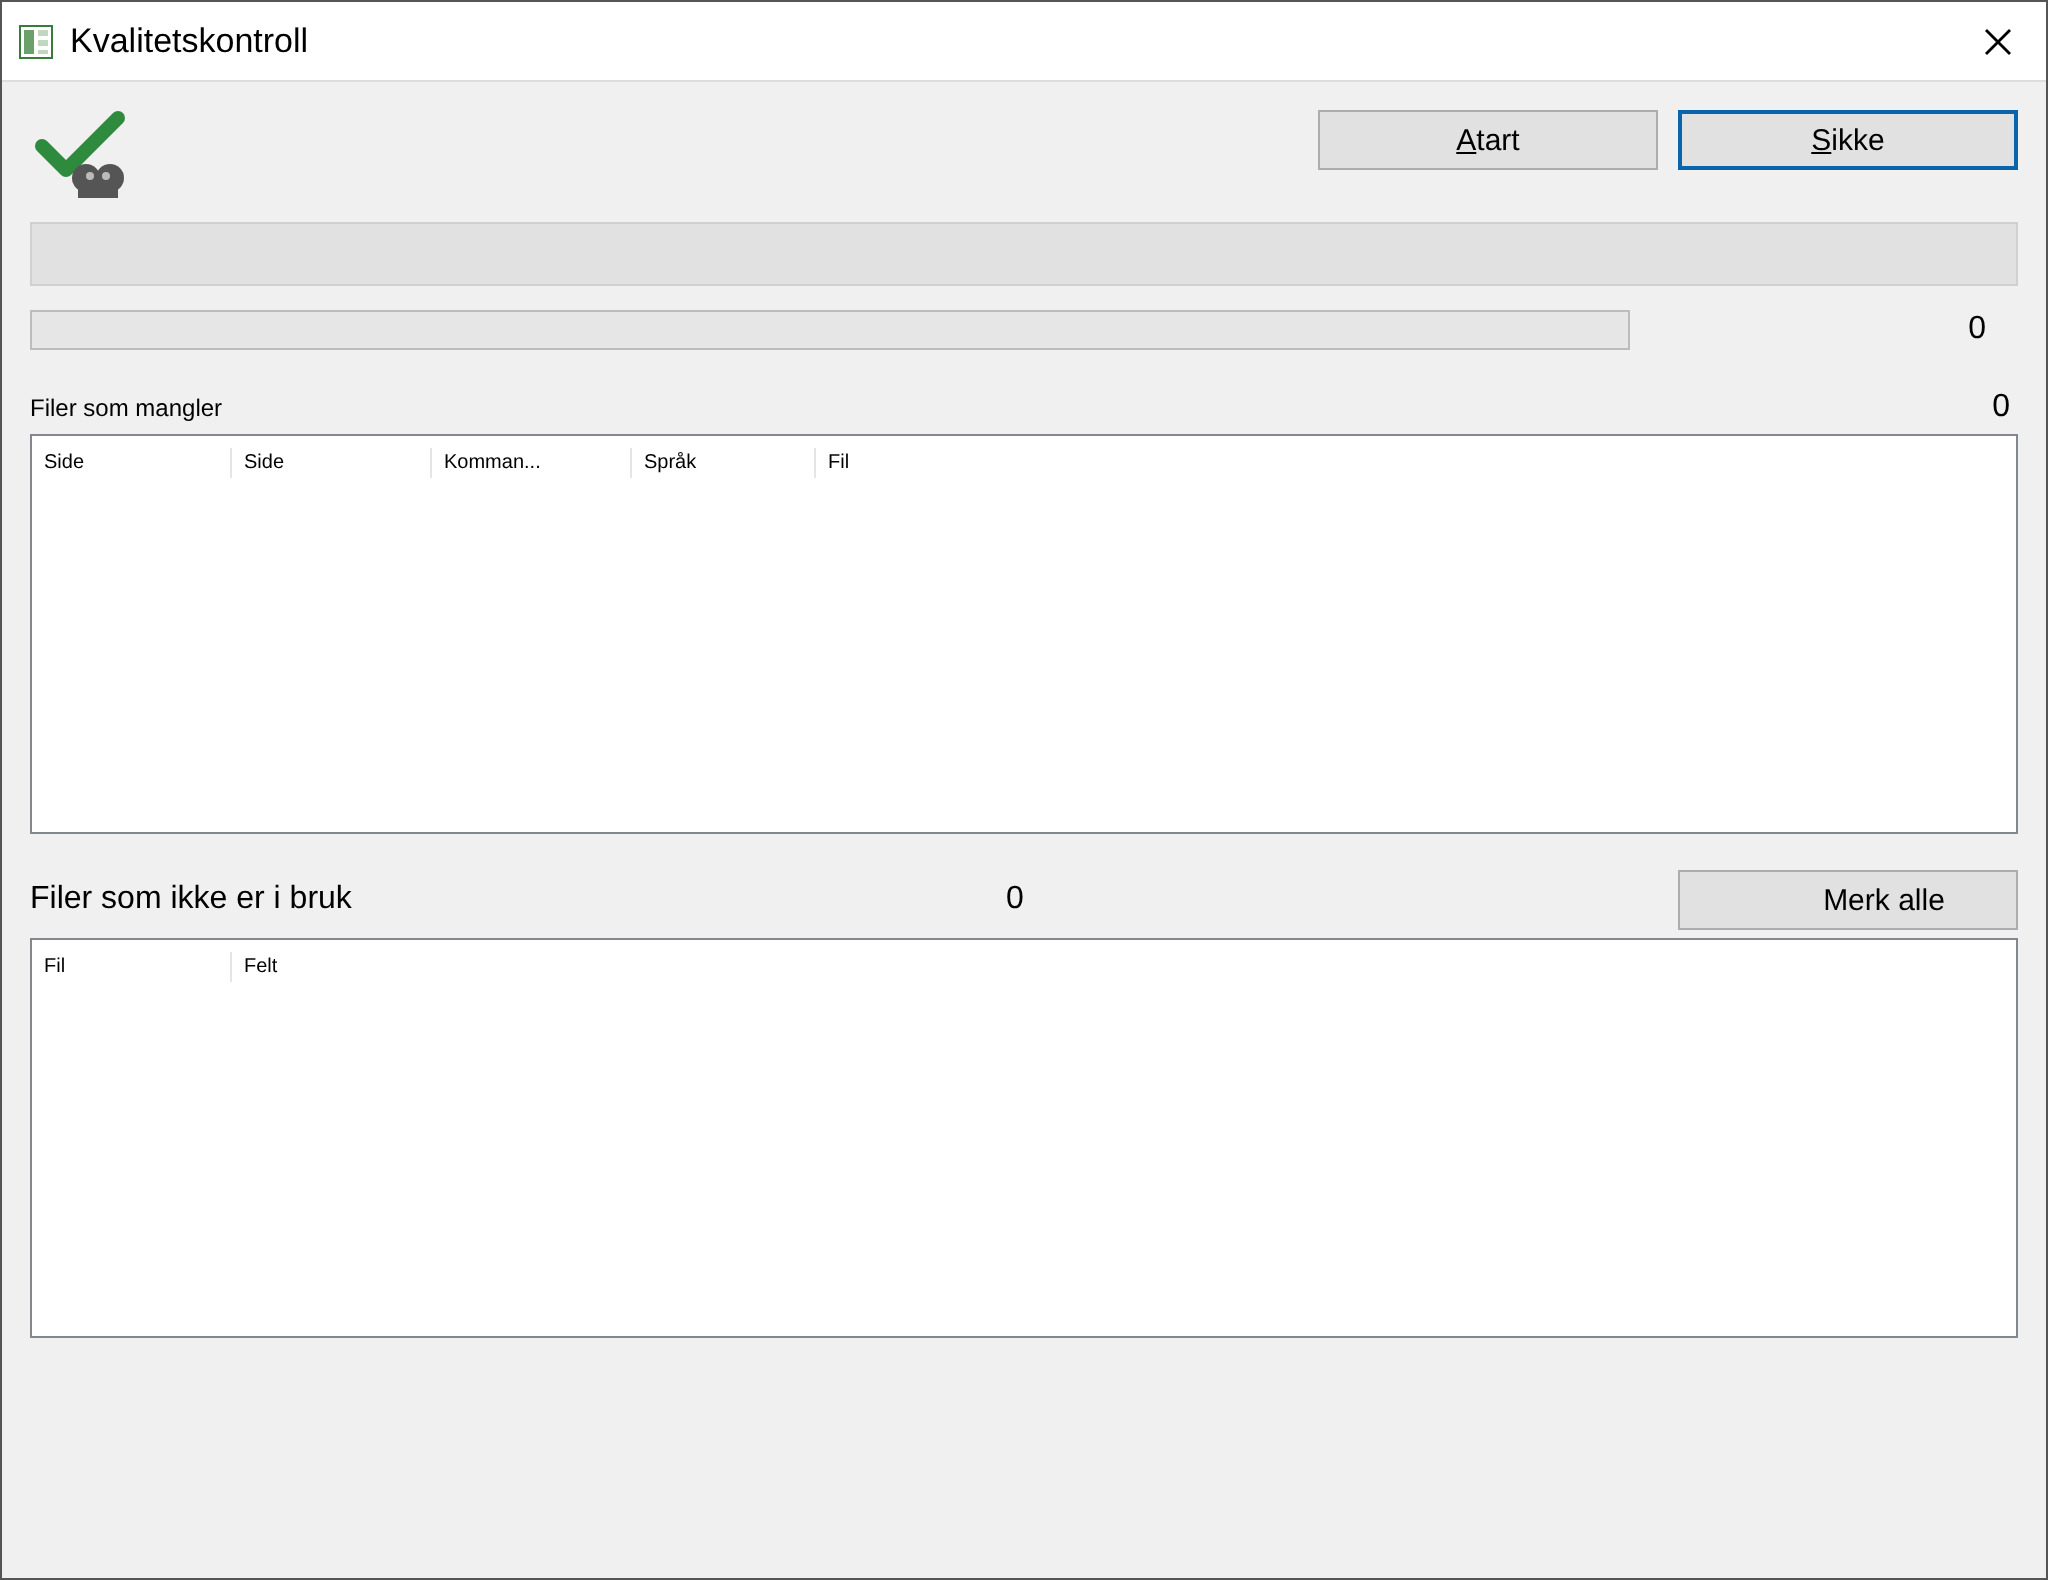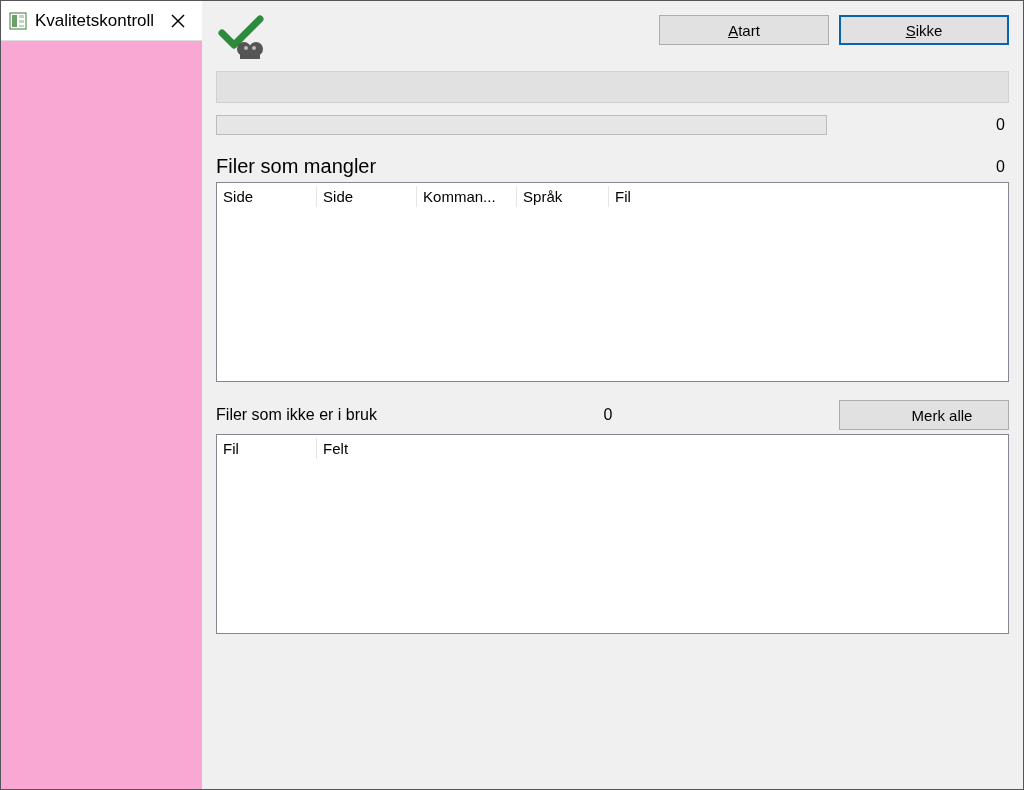--- a/index.html
+++ b/index.html
@@ -7,23 +7,23 @@
     margin: 0;
     font-family: "Segoe UI", Tahoma, sans-serif;
     font-size: 15px;
     background: #ffffff;
     color: #000;
   }
   .window {
     width: 1024px;
     height: 790px;
     border: 1px solid #555;
-    background: #f9a8d4;
-    display: flex;
-    flex-direction: row;
+    background: #b91c1c;
+    display: flex;
+    flex-direction: column;
   }
   .titlebar {
     height: 40px;
     display: flex;
     align-items: center;
     padding: 0 0 0 8px;
     border-bottom: 1px solid #ddd;
     background: #fff;
   }
   .titlebar .app-icon {
@@ -116,21 +116,21 @@
     padding-right: 4px;
   }
 
   .section-header {
     display: flex;
     align-items: center;
     margin-bottom: 4px;
   }
   .section-header .label {
     flex: 1;
-    font-size: 20px;
+    font-size: 12px;
   }
   .section-header .count {
     width: 60px;
     text-align: right;
     font-size: 16px;
     padding-right: 4px;
   }
 
   .section2-row {
     display: flex;
@@ -151,21 +151,21 @@
   .table-box.t2 { height: 200px; }
 
   .col-headers {
     display: flex;
     height: 26px;
     align-items: center;
   }
   .col-headers .col {
     padding: 2px 6px;
     border-right: 1px solid #e5e5e5;
-    font-size: 15px;
+    font-size: 10px;
     white-space: nowrap;
     overflow: hidden;
     text-overflow: ellipsis;
   }
   .col-headers .col.last { border-right: none; flex: 1; }
 
 </style>
 </head>
 <body>
 

